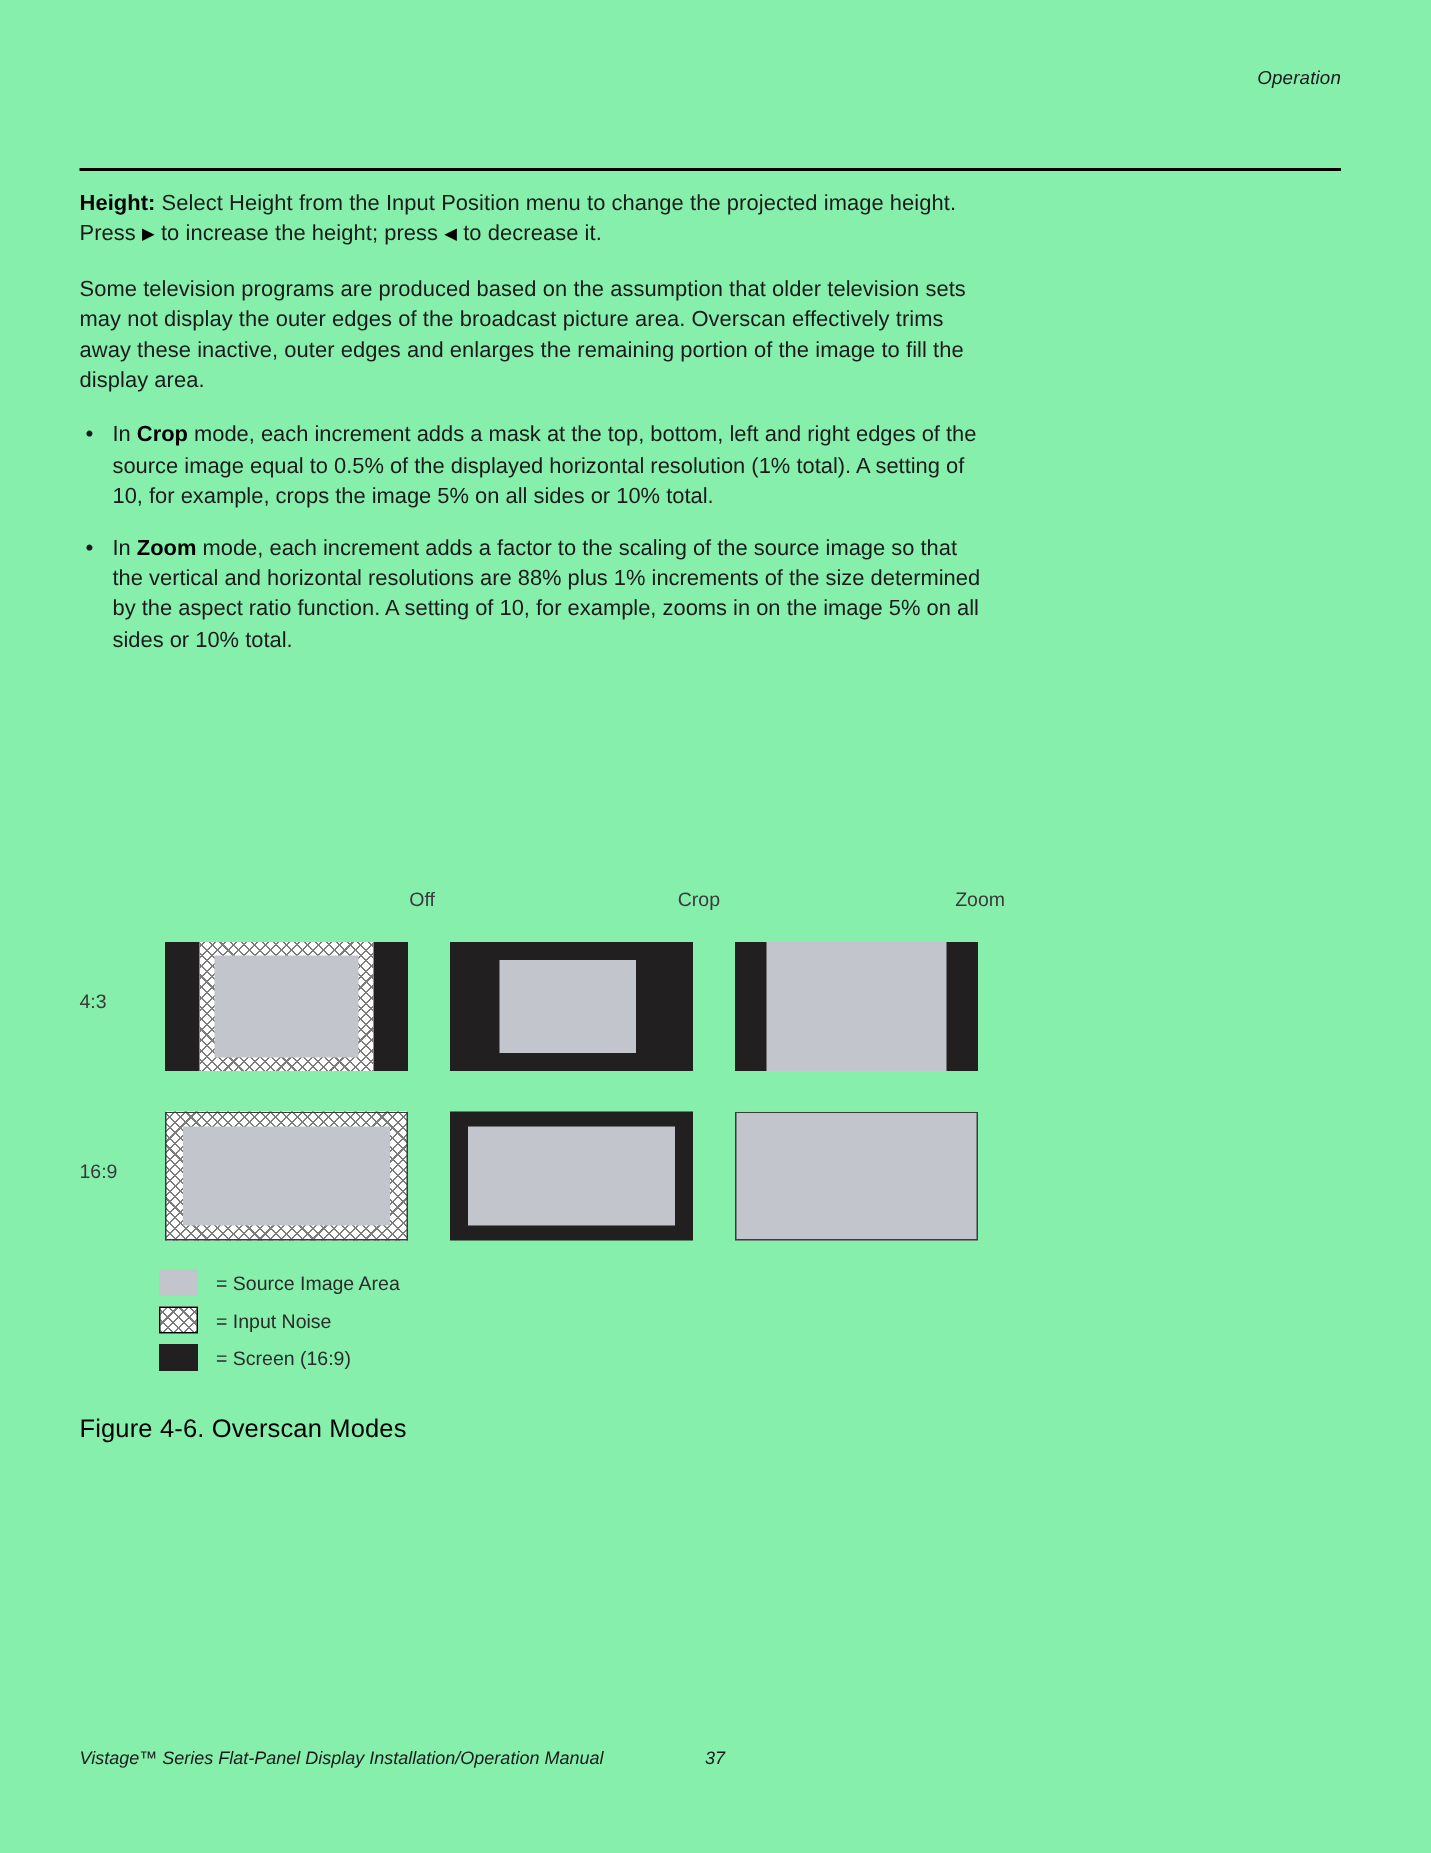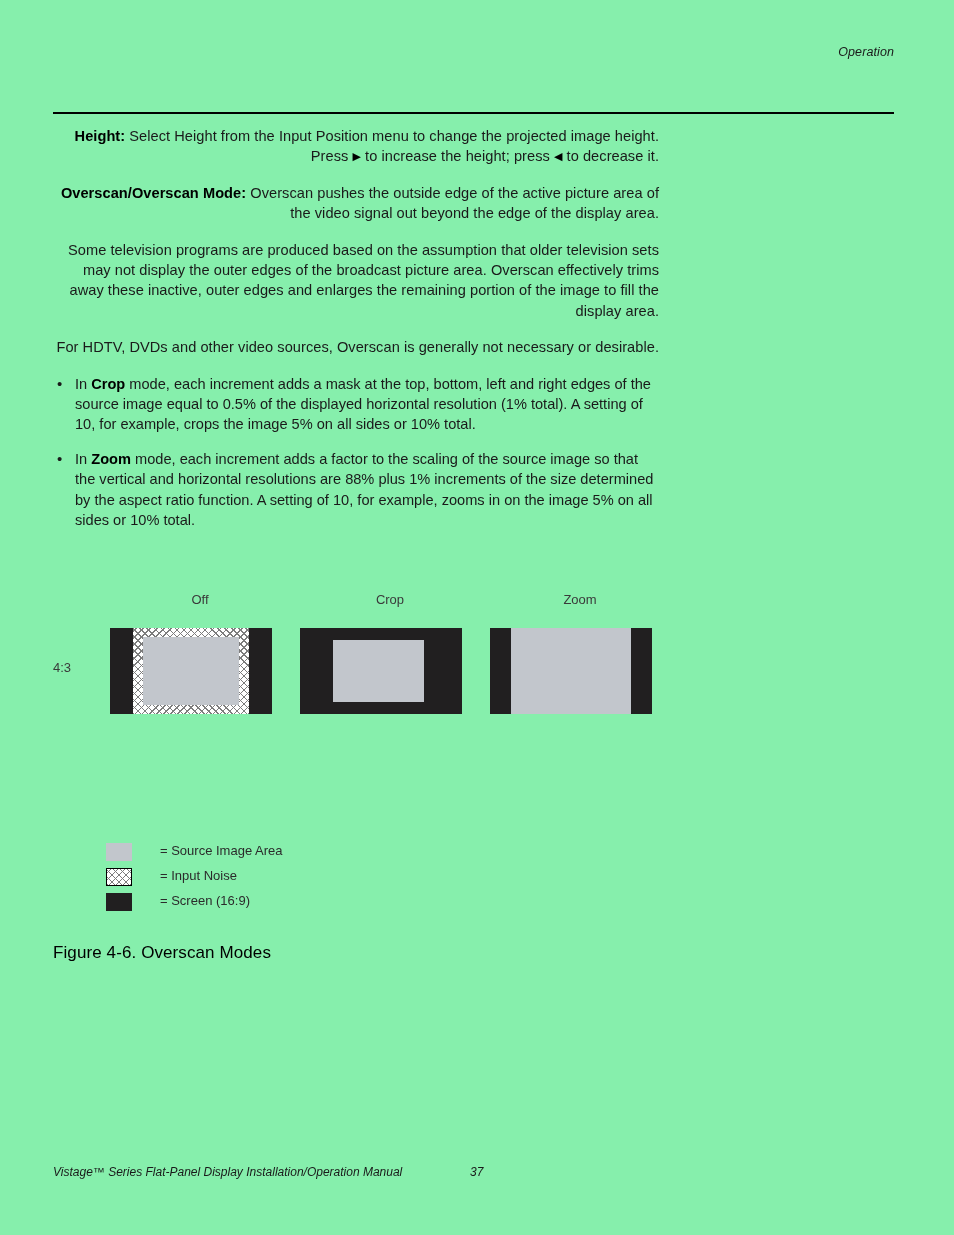--- a/index.html
+++ b/index.html
@@ -44,21 +44,20 @@
     left: 53px;
     top: 126px;
     width: 606px;
   }
   p.para {
     margin: 0 0 16px 0;
     font-size: 14.6px;
     line-height: 20.4px;
     color: #1a1a1a;
     letter-spacing: 0.05px;
-    text-align: right;
   }
   p.para:last-child { margin-bottom: 0; }
   .lead { font-weight: bold; color: #000; }
   b { font-weight: bold; color: #000; }
 
   .arrow {
     display: inline-block;
     font-size: 11px;
     line-height: 1;
     transform: translateY(-1px);
@@ -96,21 +95,21 @@
   }
   .fig-colheads {
     position: relative;
     height: 22px;
   }
   .fig-colhead {
     position: absolute;
     top: 0;
     font-size: 13px;
     color: #3a3a3a;
-    text-align: center;
+    text-align: right;
     width: 180px;
   }
   .fig-colhead.c0 { left: 57px; }
   .fig-colhead.c1 { left: 247px; }
   .fig-colhead.c2 { left: 437px; }
 
   .fig-row {
     position: relative;
     height: 86px;
     margin-top: 14px;
@@ -149,23 +148,23 @@
   .layer { position: absolute; }
 
   
   .legend {
     position: absolute;
     left: 106px;
     top: 843px;
   }
   .legend-row {
     display: flex;
+    align-items: center;
     height: 24px;
     margin-bottom: 1px;
-    gap: 16px;
   }
   .swatch {
     width: 26px;
     height: 18px;
     box-sizing: border-box;
     flex: 0 0 auto;
   }
   .swatch.noise { border: 1.5px solid #000; }
   .legend-text {
     margin-left: 12px;
@@ -205,27 +204,23 @@
 
   <div class="page-header">Operation</div>
   <div class="header-rule"></div>
 
   <div class="content">
 
     <p class="para">
       <span class="lead">Height:</span><span> Select Height from the Input Position menu to change the projected image height. Press </span><span class="arrow">▶</span><span> to increase the height; press </span><span class="arrow">◀</span><span> to decrease it.</span>
     </p>
 
-    <p class="para">
-      <span class="lead">Overscan/Overscan Mode:</span><span> Overscan pushes the outside edge of the active picture area of the video signal out beyond the edge of the display area.</span>
-    </p>
 
     <p class="para">Some television programs are produced based on the assumption that older television sets may not display the outer edges of the broadcast picture area. Overscan effectively trims away these inactive, outer edges and enlarges the remaining portion of the image to fill the display area.</p>
 
-    <p class="para">For HDTV, DVDs and other video sources, Overscan is generally not necessary or desirable.</p>
 
 
     <ul class="bullets">
       <li>
         <span class="dot">•</span><span>In </span><b>Crop</b><span> mode, each increment adds a mask at the top, bottom, left and right edges of the source image equal to 0.5% of the displayed horizontal resolution (1% total). A setting of 10, for example, crops the image 5% on all sides or 10% total.</span>
       </li>
       <li>
         <span class="dot">•</span><span>In </span><b>Zoom</b><span> mode, each increment adds a factor to the scaling of the source image so that the vertical and horizontal resolutions are 88% plus 1% increments of the size determined by the aspect ratio function. A setting of 10, for example, zooms in on the image 5% on all sides or 10% total.</span>
       </li>
     </ul>
@@ -253,20 +248,37 @@
         <div class="layer screen-black" style="left:0;top:0;width:162px;height:86px;"></div>
         <div class="layer src-area" style="left:33px;top:12px;width:91px;height:62px;"></div>
       </div>
 
       <div class="panel p2">
         <div class="layer screen-black" style="left:0;top:0;width:162px;height:86px;"></div>
         <div class="layer src-area" style="left:21px;top:0;width:120px;height:86px;"></div>
       </div>
     </div>
 
+    <div class="fig-row r2">
+      <div class="row-label">16:9</div>
+
+      <div class="panel p0">
+        <div class="layer edge-noise hairline" style="left:0;top:0;width:162px;height:86px;"></div>
+        <div class="layer src-area" style="left:12px;top:10px;width:138px;height:66px;"></div>
+      </div>
+
+      <div class="panel p1">
+        <div class="layer screen-black" style="left:0;top:0;width:162px;height:86px;"></div>
+        <div class="layer src-area" style="left:12px;top:10px;width:138px;height:66px;"></div>
+      </div>
+
+      <div class="panel p2">
+        <div class="layer src-area hairline" style="left:0;top:0;width:162px;height:86px;"></div>
+      </div>
+    </div>
   </div>
 
   <div class="legend">
     <div class="legend-row">
       <div class="swatch src-area"></div>
       <div class="legend-text">= Source Image Area</div>
     </div>
     <div class="legend-row">
       <div class="swatch noise edge-noise"></div>
       <div class="legend-text">= Input Noise</div>

